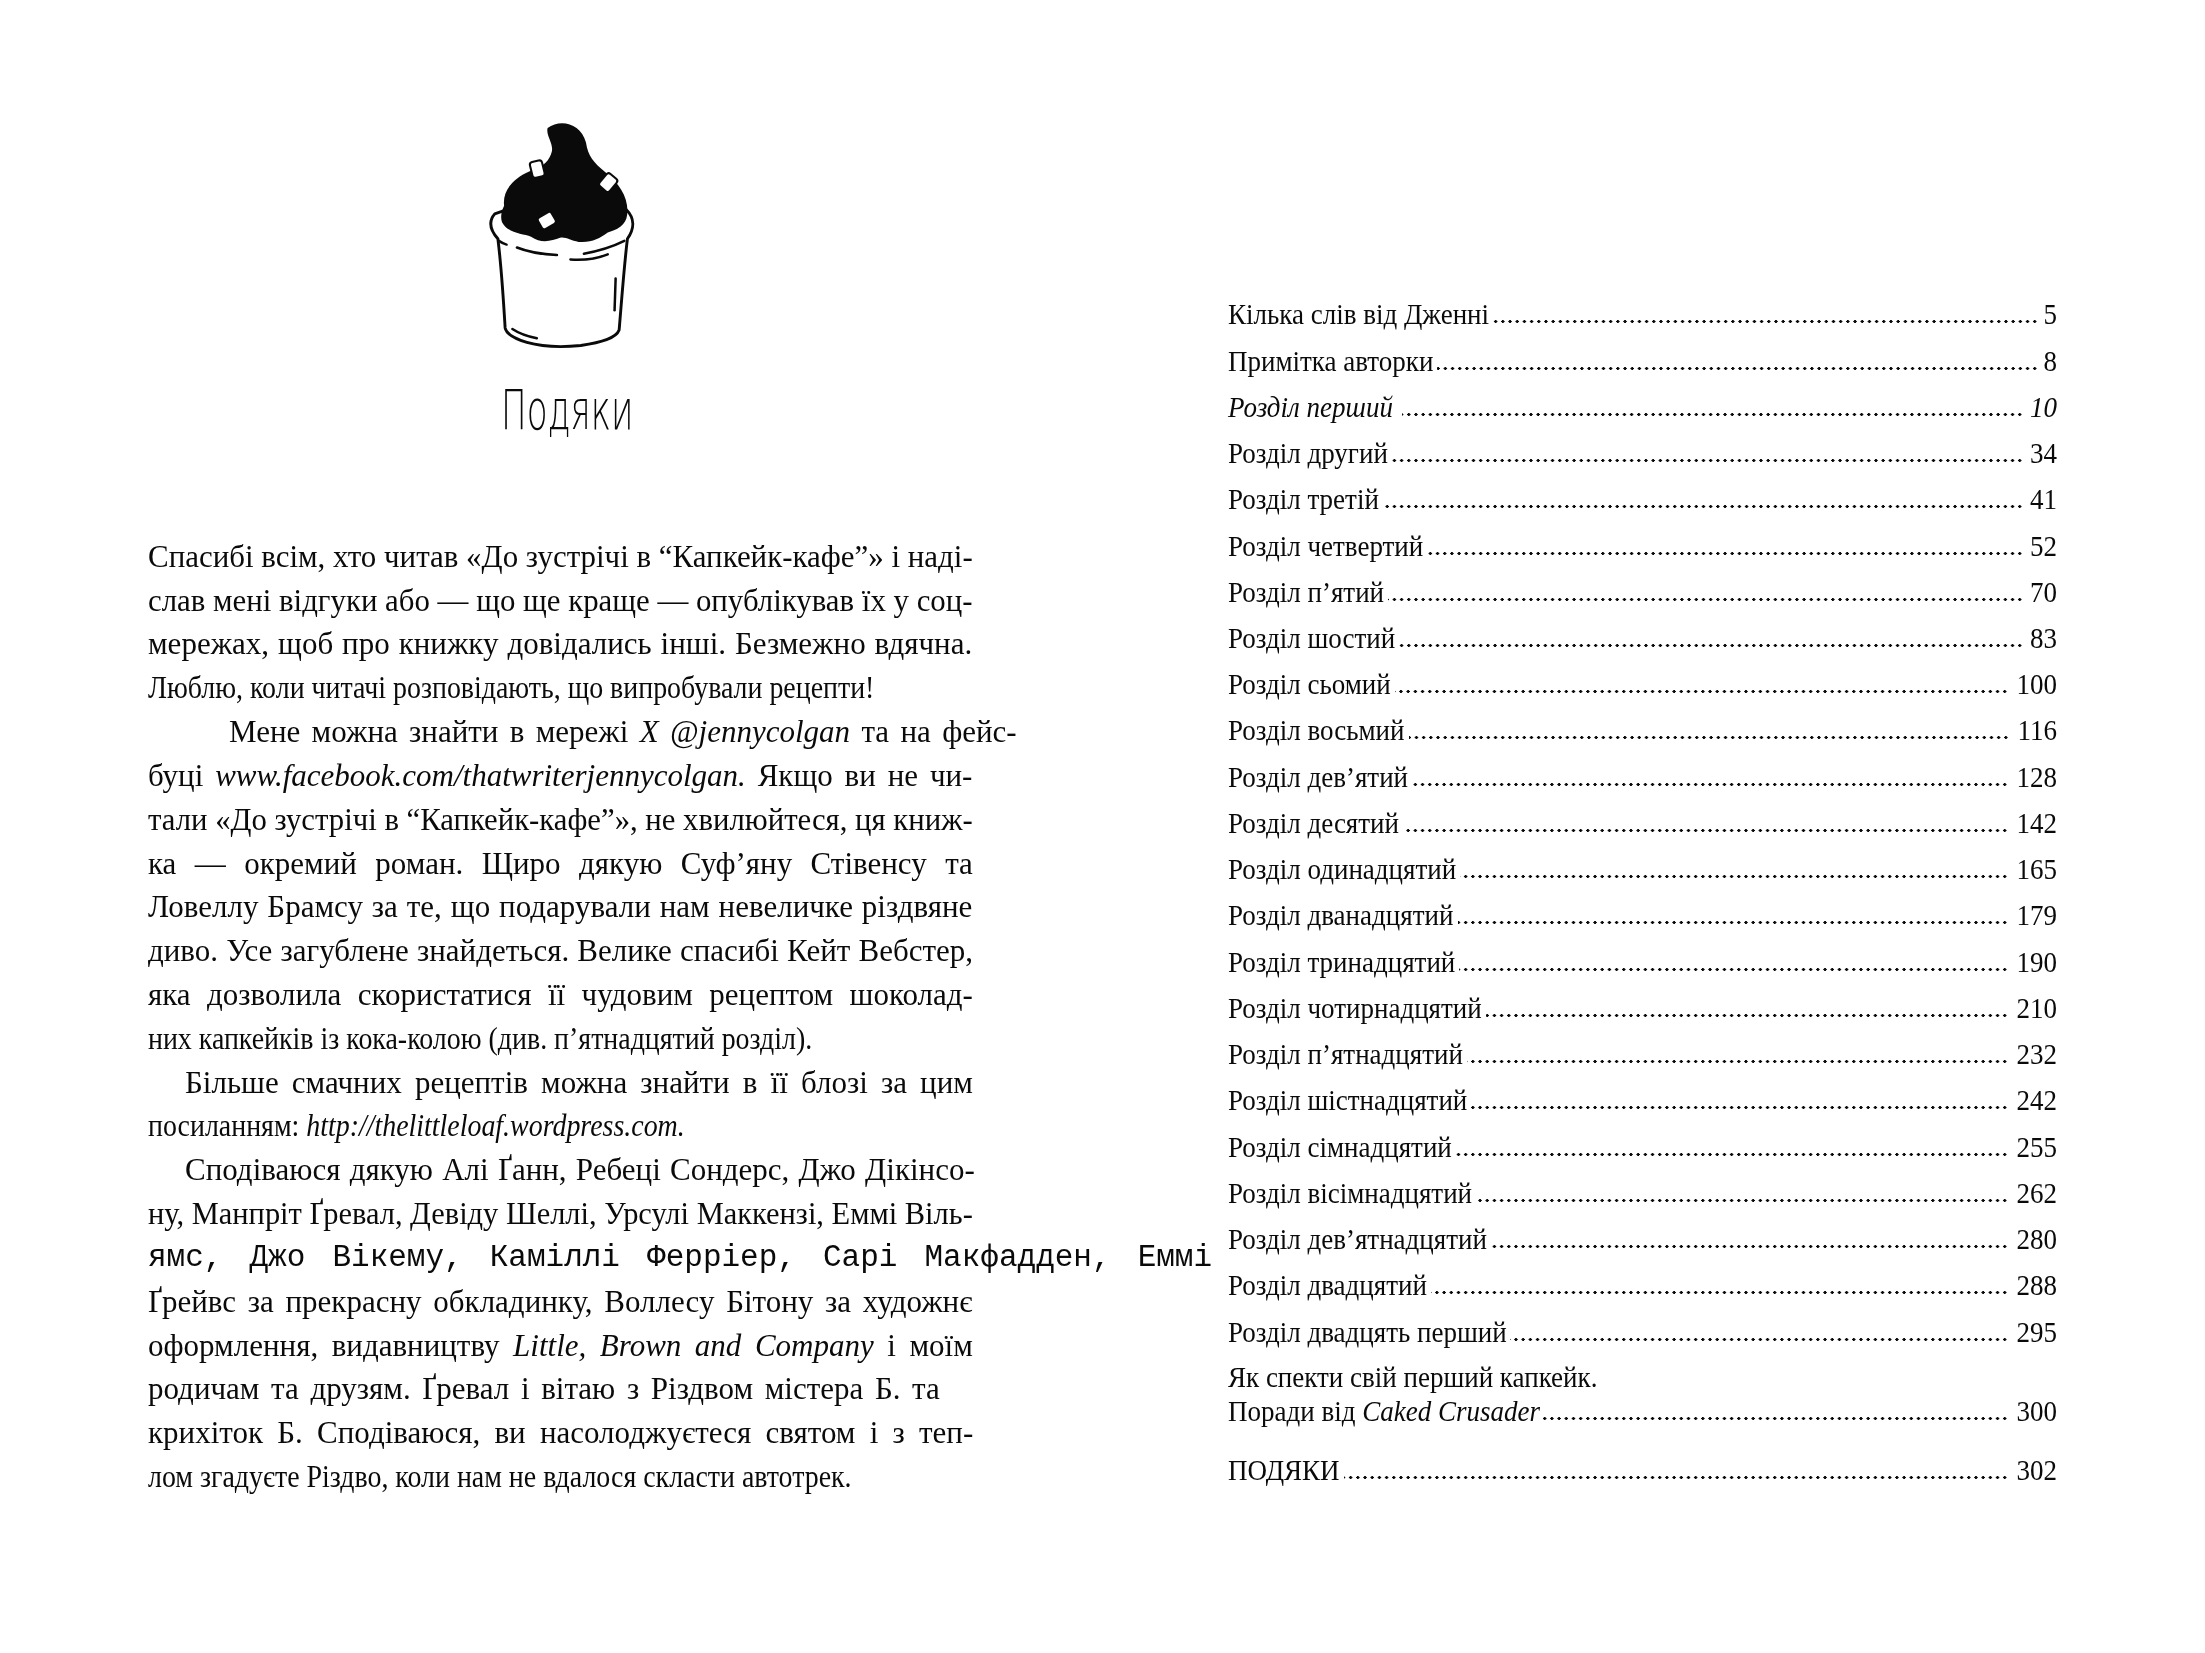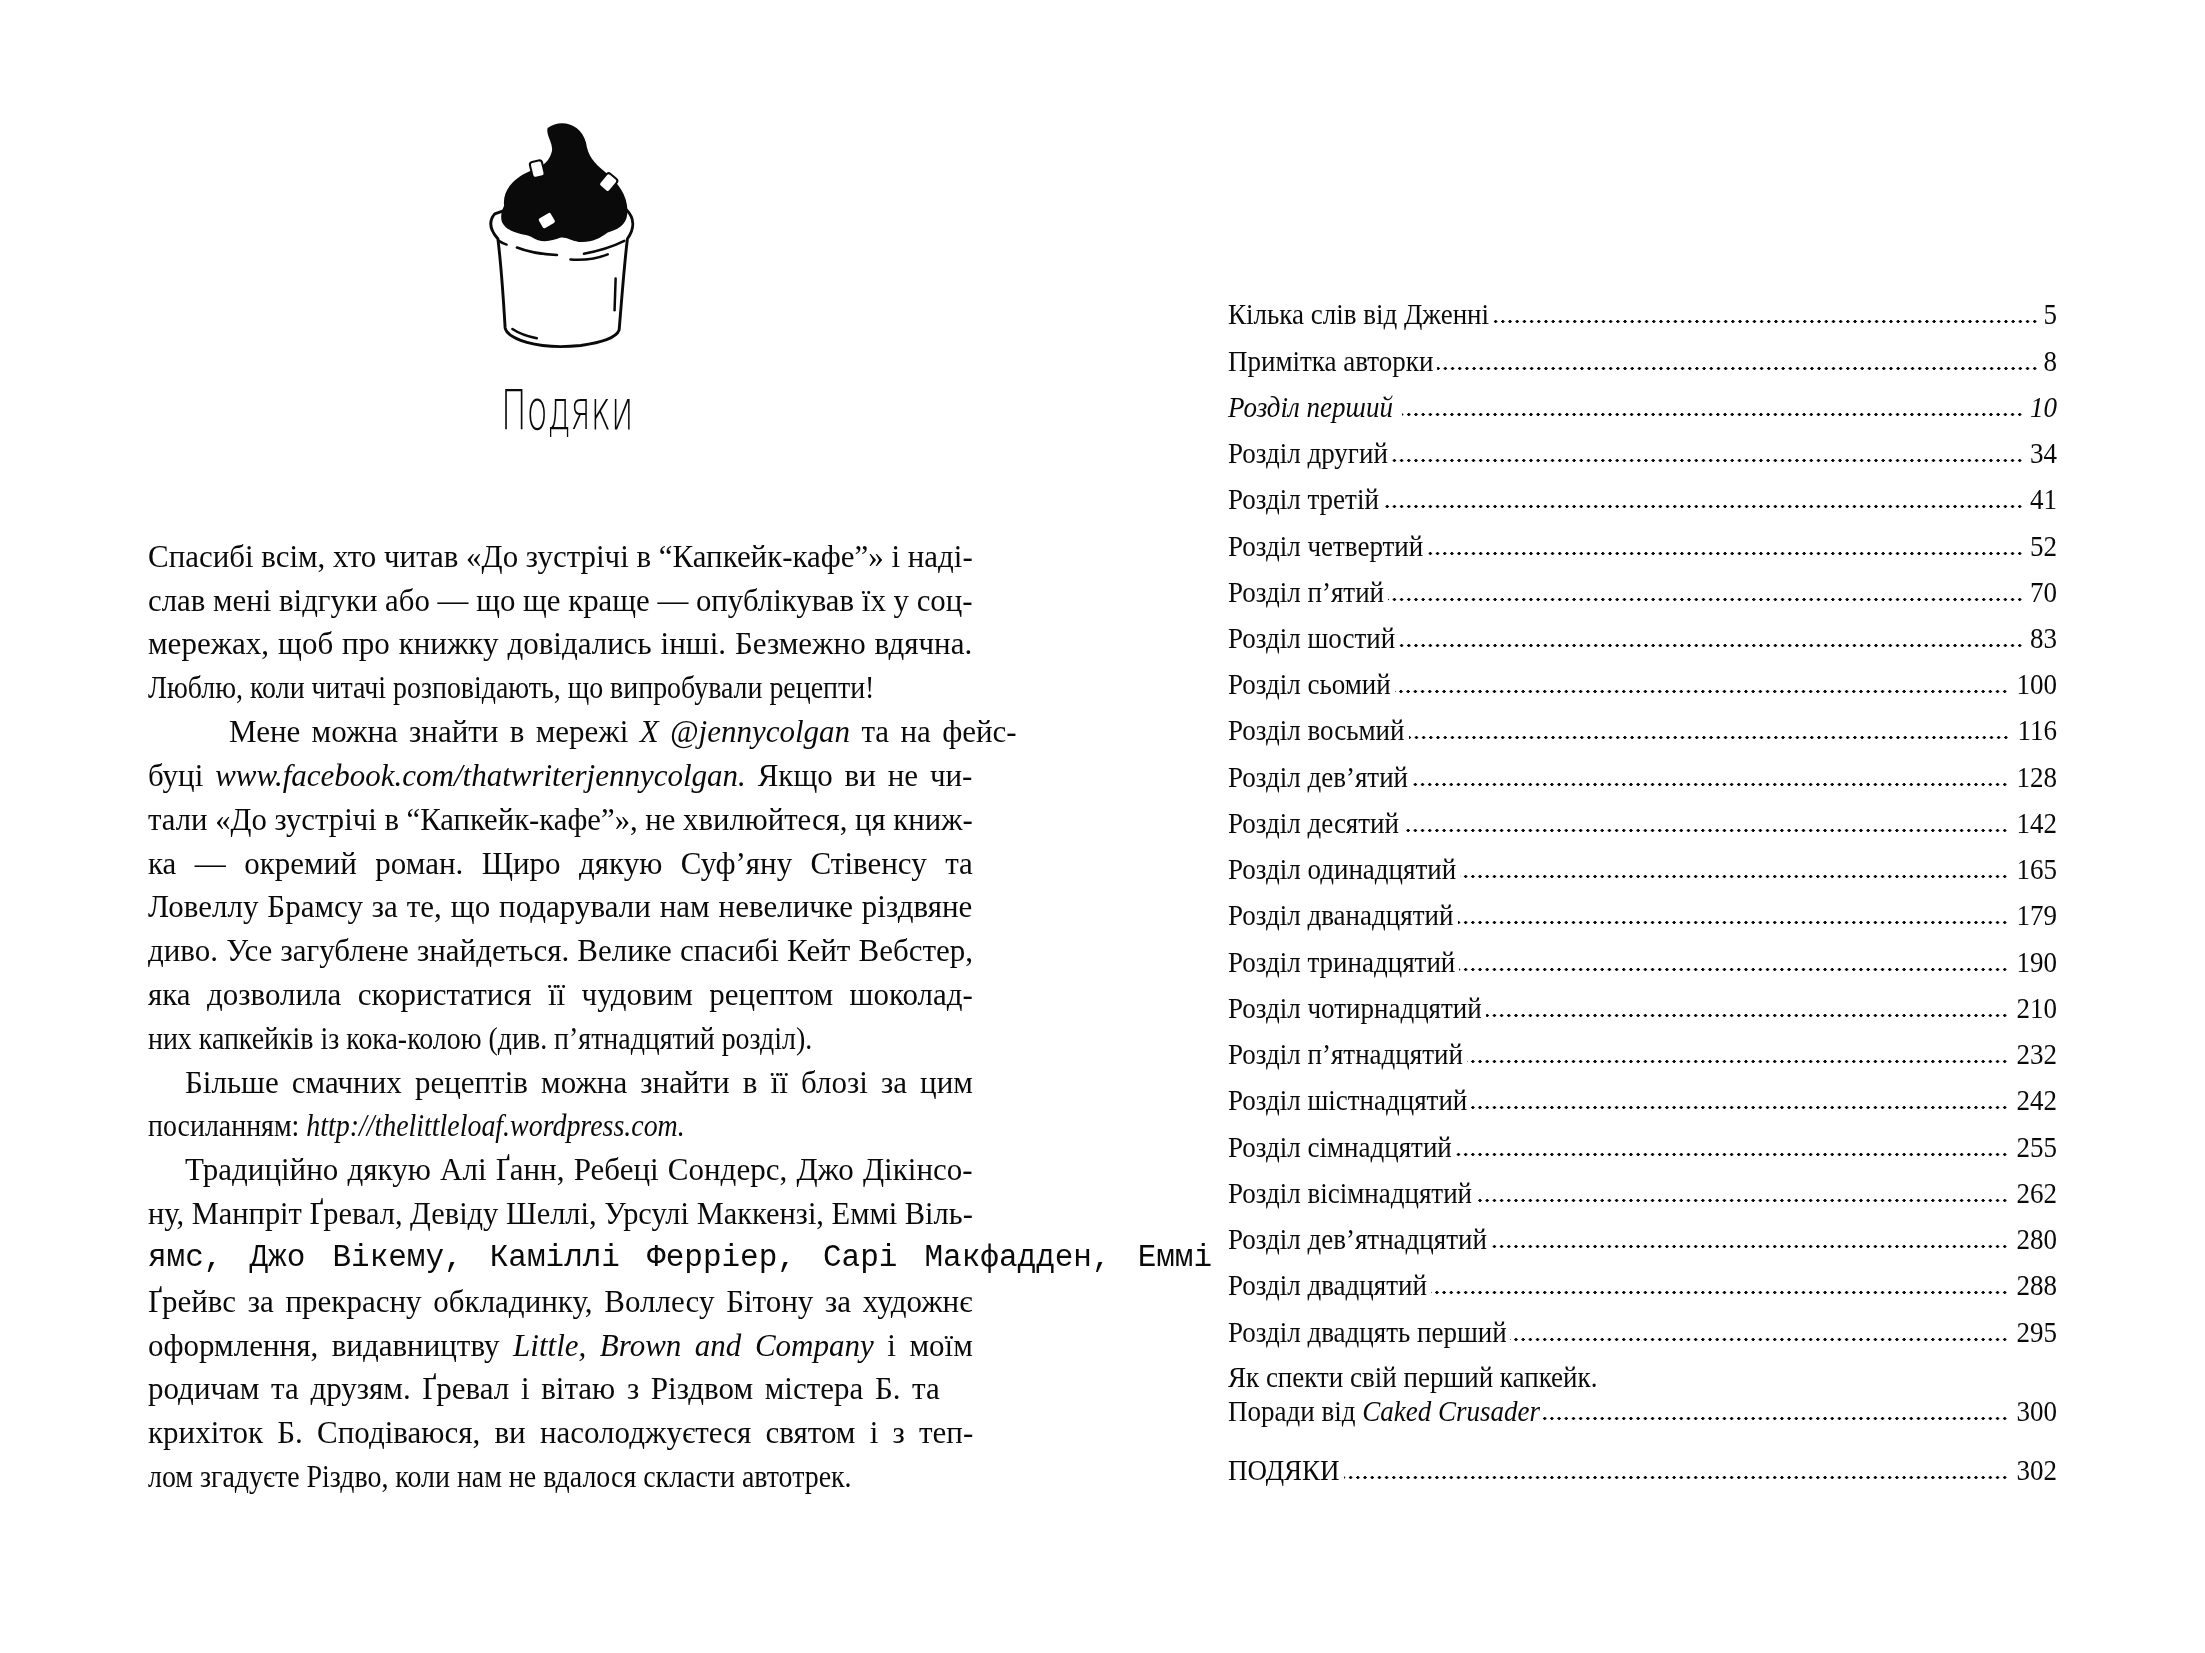--- a/index.html
+++ b/index.html
@@ -92,21 +92,21 @@
       <div class="line indent" style="top: 713px; word-spacing: 3.6px; margin-left: 44px;">Мене можна знайти в мережі <em>X @jennycolgan</em> та на фейс-</div>
       <div class="line" style="top: 757px; word-spacing: 4.1px;">буці <em>www.facebook.com/thatwriterjennycolgan.</em> Якщо ви не чи-</div>
       <div class="line" style="top: 801px; transform: scaleX(0.991058);">тали «До зустрічі в “Капкейк-кафе”», не хвилюйтеся, ця книж-</div>
       <div class="line" style="top: 845px; word-spacing: 10.7px;">ка — окремий роман. Щиро дякую Суф’яну Стівенсу та</div>
       <div class="line" style="top: 888px; word-spacing: 1.2px;">Ловеллу Брамсу за те, що подарували нам невеличке різдвяне</div>
       <div class="line" style="top: 932px; word-spacing: 0.4px;">диво. Усе загублене знайдеться. Велике спасибі Кейт Вебстер,</div>
       <div class="line" style="top: 976px; word-spacing: 8.7px;">яка дозволила скористатися її чудовим рецептом шоколад-</div>
       <div class="line" style="top: 1020px; transform: scaleX(0.9);">них капкейків із кока-колою (див. п’ятнадцятий розділ).</div>
       <div class="line indent" style="top: 1064px; word-spacing: 5.4px;">Більше смачних рецептів можна знайти в її блозі за цим</div>
       <div class="line" style="top: 1107px; transform: scaleX(0.9);">посиланням: <em>http://thelittleloaf.wordpress.com.</em></div>
-      <div class="line indent" style="top: 1151px; word-spacing: 1.5px;">Традиційно дякую Алі Ґанн, Ребеці Сондерс, Джо Дікінсо-</div>
+      <div class="line indent" style="top: 1151px; word-spacing: 1.5px;">Сподіваюся дякую Алі Ґанн, Ребеці Сондерс, Джо Дікінсо-</div>
       <div class="line" style="top: 1195px; transform: scaleX(0.982275);">ну, Манпріт Ґревал, Девіду Шеллі, Урсулі Маккензі, Еммі Віль-</div>
       <div class="line" style="top: 1239px; word-spacing: 8.5px; font-family: Liberation Mono, monospace;">ямс, Джо Вікему, Каміллі Ферріер, Сарі Макфадден, Еммі</div>
       <div class="line" style="top: 1283px; word-spacing: 4px;">Ґрейвс за прекрасну обкладинку, Воллесу Бітону за художнє</div>
       <div class="line" style="top: 1327px; word-spacing: 5.8px;">оформлення, видавництву <em>Little, Brown and Company</em> і моїм</div>
       <div class="line" style="top: 1370px; word-spacing: 3.9px;">родичам та друзям. Ґревал і вітаю з Різдвом містера Б. та</div>
       <div class="line" style="top: 1414px; word-spacing: 6.5px;">крихіток Б. Сподіваюся, ви насолоджуєтеся святом і з теп-</div>
       <div class="line" style="top: 1458px; transform: scaleX(0.9);">лом згадуєте Різдво, коли нам не вдалося скласти автотрек.</div>
     </div>
 </div>
 

